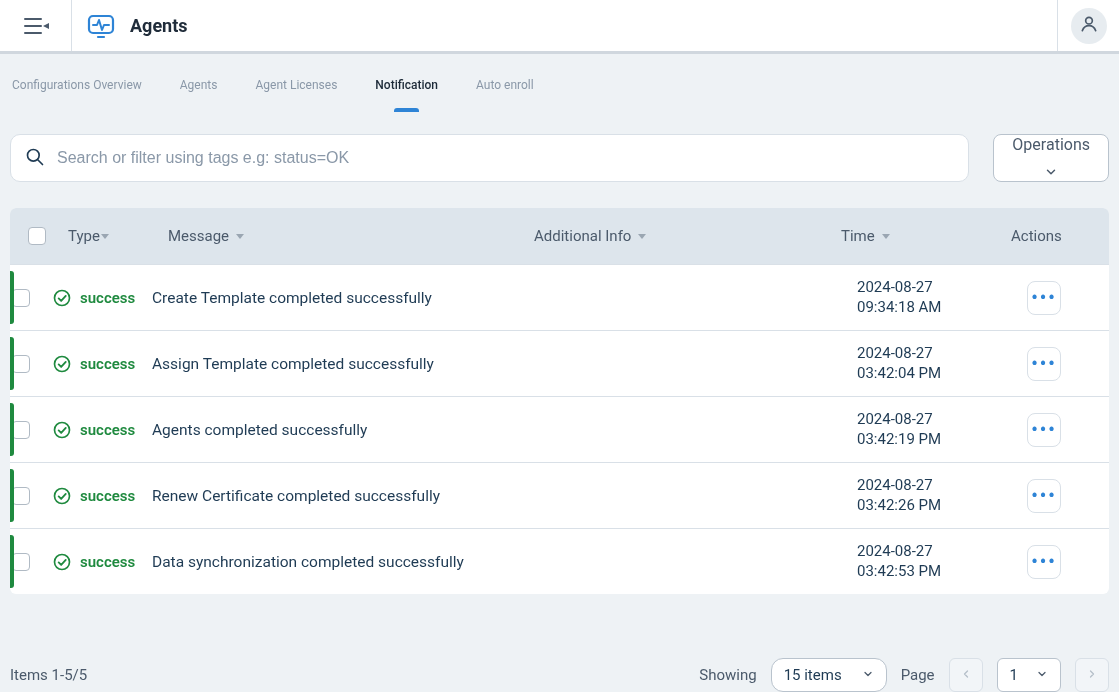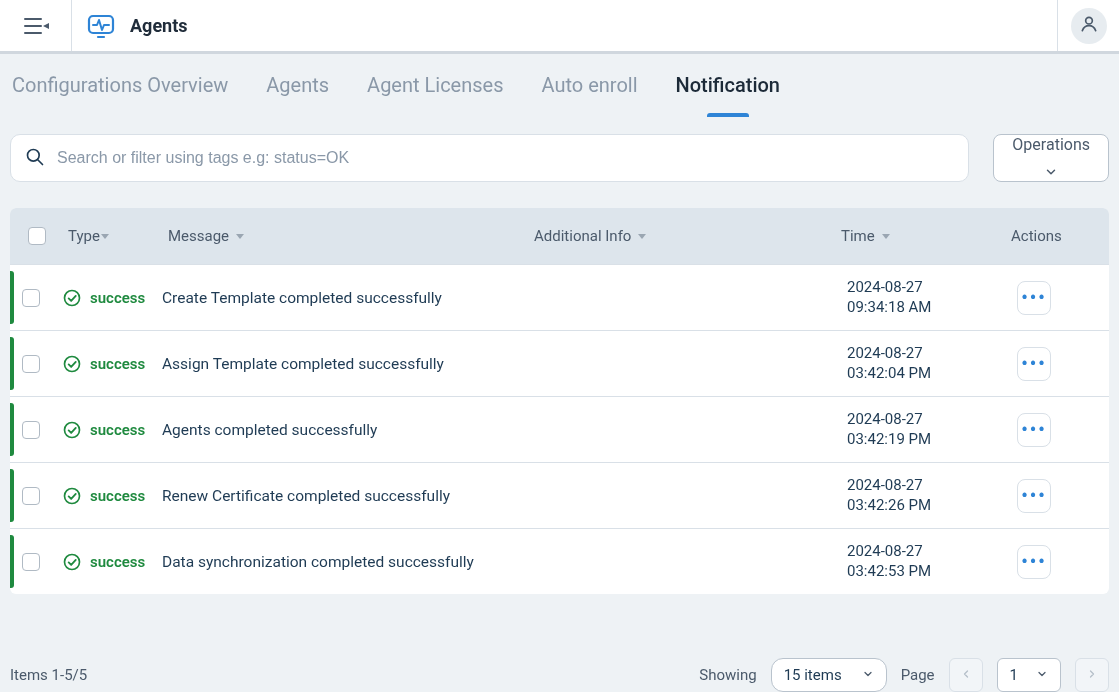--- a/index.html
+++ b/index.html
@@ -74,21 +74,21 @@
   
   .tabs {
     display: flex;
     gap: 38px;
     padding: 0 12px;
     height: 62px;
     align-items: center;
     background: var(--bg-page);
   }
   .tab {
-    font-size: 20px;
+    font-size: 12px;
     color: var(--text-light);
     cursor: pointer;
     position: relative;
     padding: 20px 0;
   }
   .tab.active {
     color: #1c2a38;
     font-weight: 500;
   }
   .tab.active::after {
@@ -174,21 +174,21 @@
     border: 1.5px solid #b0bac4;
     border-radius: 4px;
     background: #fff;
     cursor: pointer;
   }
 
   .tbody {}
   .row {
     display: flex;
     align-items: center;
-    padding: 0 12px;
+    padding: 0 2px;
     height: 66px;
     border-top: 1px solid var(--border);
     position: relative;
   }
   .row::before {
     content:"";
     position:absolute;
     left:0; top:6px; bottom:6px;
     width:4px;
     background: var(--success);
@@ -295,22 +295,22 @@
         </svg>
       </span>
     </div>
   </div>
 </div>
 
 <div class="tabs">
   <div class="tab">Configurations Overview</div>
   <div class="tab">Agents</div>
   <div class="tab">Agent Licenses</div>
+  <div class="tab active">Notification</div>
   <div class="tab">Auto enroll</div>
-  <div class="tab active">Notification</div>
 </div>
 
 <div class="toolbar">
   <div class="search-wrap">
     <span>
       <svg width="20" height="20" viewBox="0 0 24 24">
           <circle cx="10" cy="10" r="7" fill="none" stroke="#1f3b54" stroke-width="2"></circle>
           <line x1="15" y1="15" x2="21" y2="21" stroke="#1f3b54" stroke-width="2" stroke-linecap="round"></line>
         </svg>
     </span>

